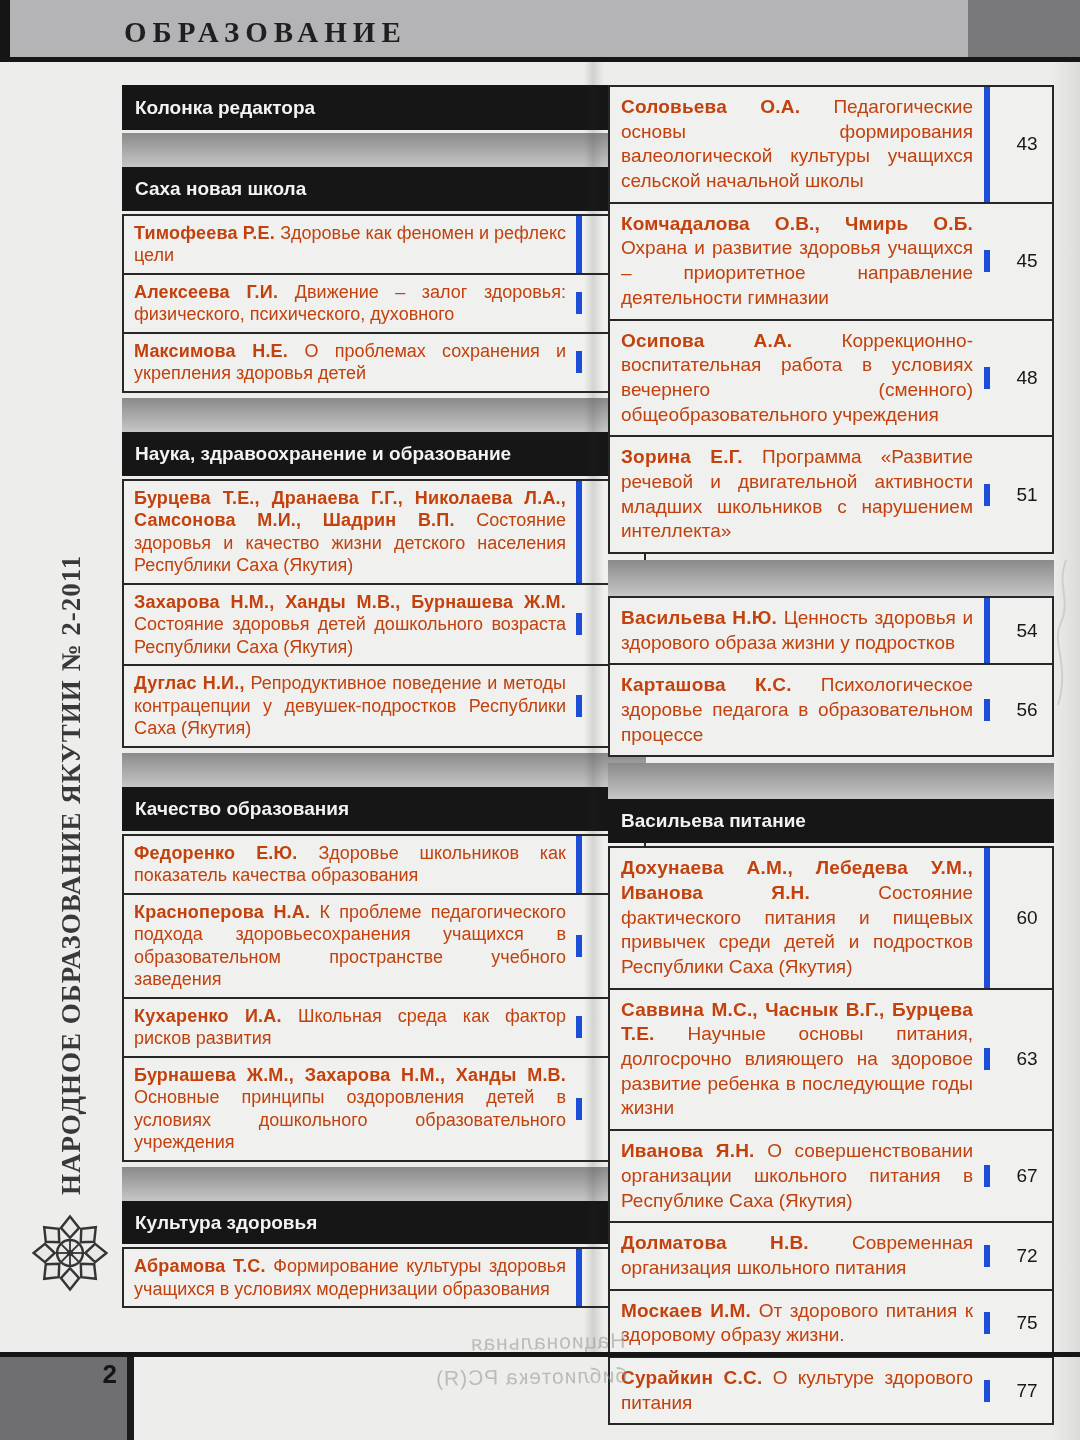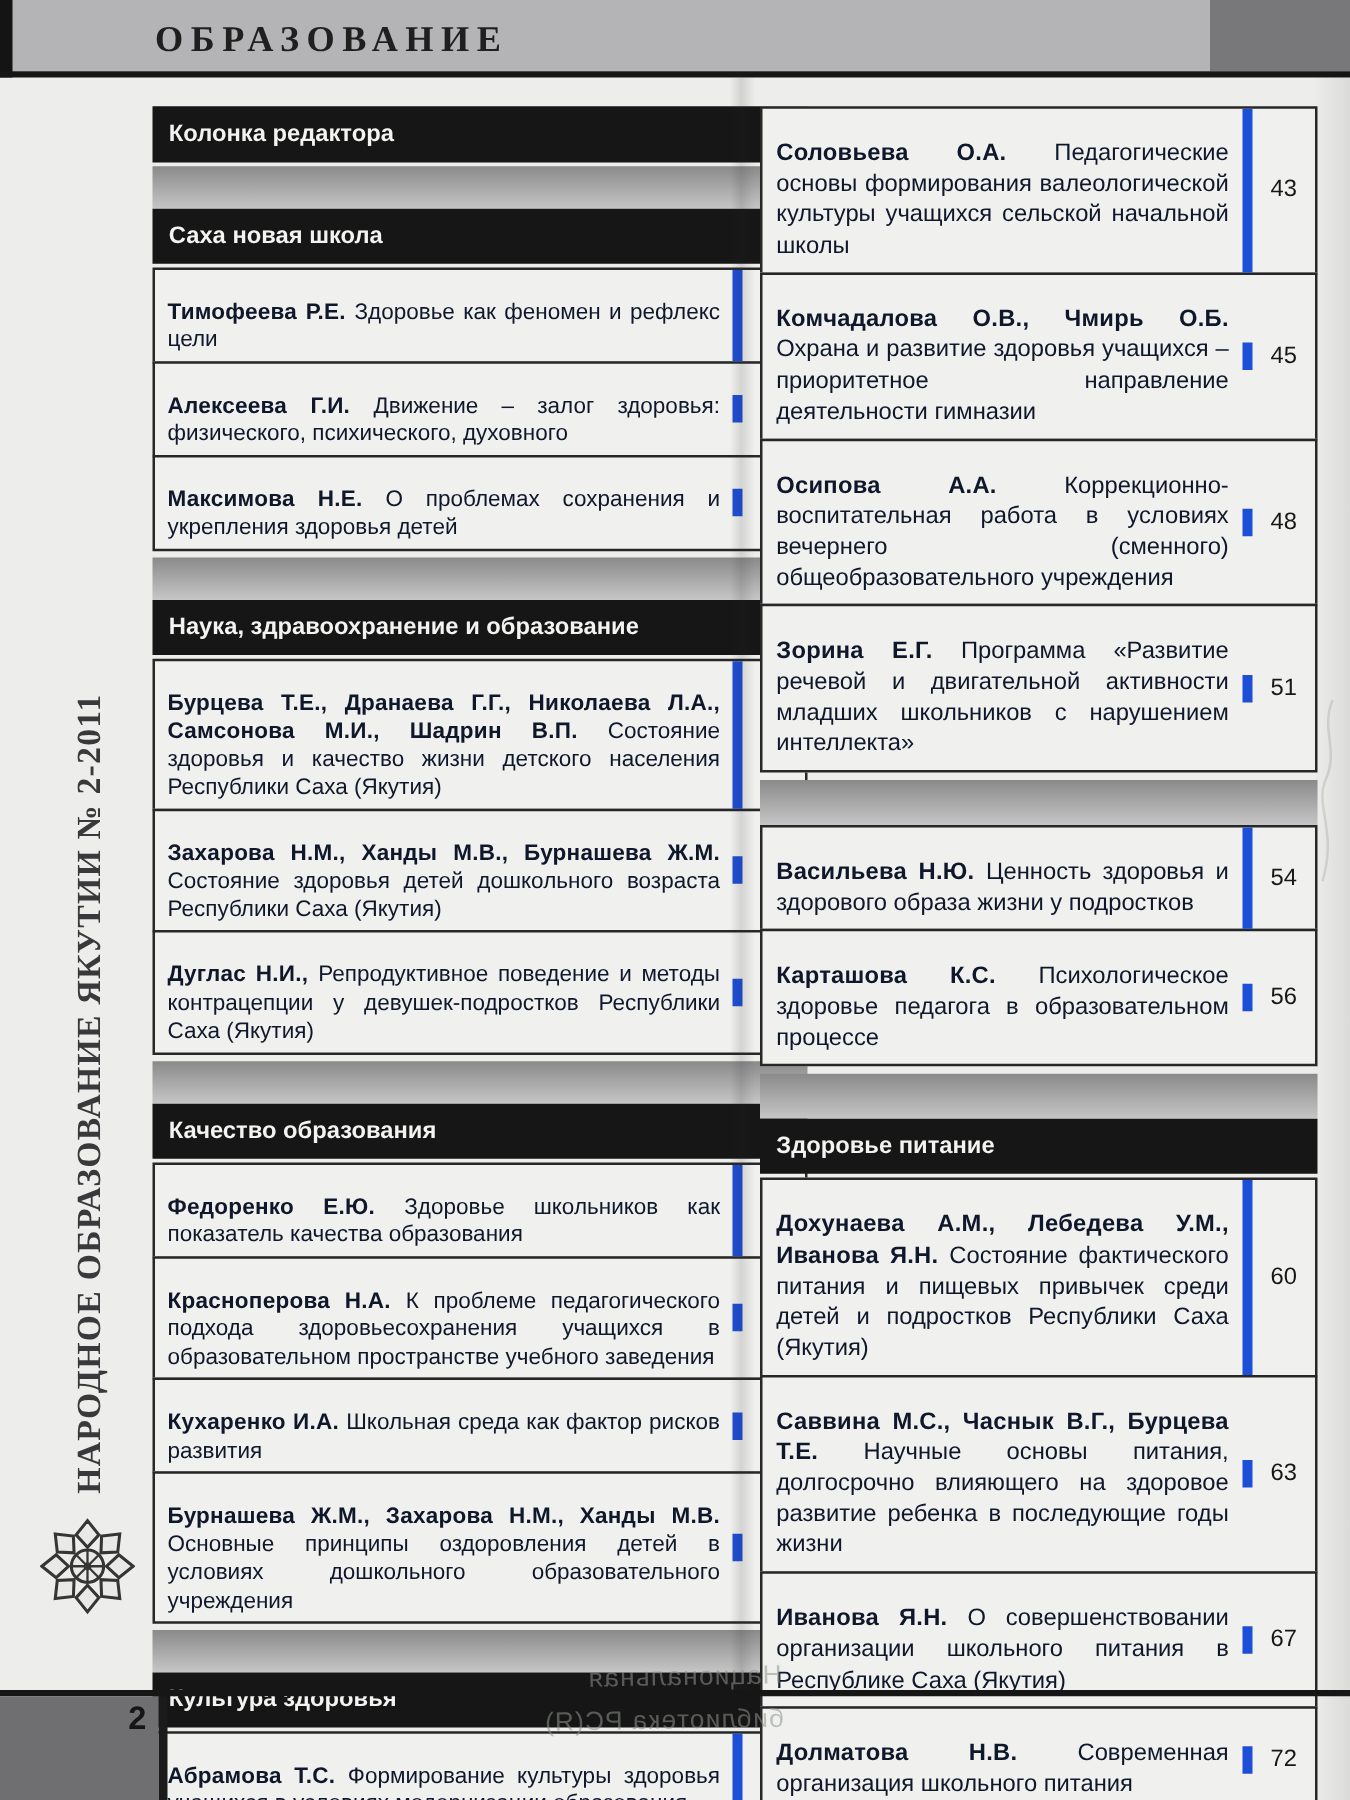--- a/index.html
+++ b/index.html
@@ -44,27 +44,27 @@
     background:linear-gradient(#8a8a8a,#c6c6c6);
   }
   .sec-header + .sec-spacer{margin-top:0;}
   .sec-spacer + .sec-header{margin-bottom:3px;}
   .entry{
     display:flex;border:2px solid #272727;background:#f0f0ee;
   }
   .entry + .entry{margin-top:-2px;align-items:center;}
   .entry-text{
     flex:1;padding:6px 10px;font-size:18px;line-height:1.25;
-    text-align:justify;color:#0f172a;margin-top:16px;
+    text-align:justify;color:#c2410c;
   }
   .entry-text b{letter-spacing:.2px;}
   .entry-page{
-    width:50px;border-left:8px solid #1d4ed8;
+    width:50px;border-left:6px solid #1d4ed8;
     display:flex;align-items:center;justify-content:center;
-    font-size:19px;color:#171717;
+    font-size:19px;color:#171717;padding-left:12px;
   }
   .col-right .entry-text{font-size:19px;line-height:1.3;padding:8px 11px;}
   .col-right .sec-spacer{height:36px;margin-top:6px;}
   
   .fold-shadow{
     position:absolute;left:584px;top:62px;width:20px;height:1290px;
     background:linear-gradient(90deg,rgba(0,0,0,0) 0%,rgba(40,40,40,.14) 45%,rgba(0,0,0,0) 100%);
     pointer-events:none;
   }
   .edge-shade{
@@ -216,21 +216,21 @@
     <div class="entry">
       <div class="entry-text"><b>Васильева Н.Ю. </b>Ценность здоровья и здорового образа жизни у подростков</div>
       <div class="entry-page">54</div>
     </div>
     <div class="entry">
       <div class="entry-text"><b>Карташова К.С. </b>Психологическое здоровье педагога в образовательном процессе</div>
       <div class="entry-page">56</div>
     </div>
     <div class="sec-spacer"></div>
     <div class="sec-header">
-      <span class="sec-label">Здоровье питание</span>
+      <span class="sec-label">Васильева питание</span>
     </div>
     <div class="entry">
       <div class="entry-text"><b>Дохунаева А.М., Лебедева У.М., Иванова Я.Н. </b>Состояние фактического питания и пищевых привычек среди детей и подростков Республики Саха (Якутия)</div>
       <div class="entry-page">60</div>
     </div>
     <div class="entry">
       <div class="entry-text"><b>Саввина М.С., Часнык В.Г., Бурцева Т.Е. </b>Научные основы питания, долгосрочно влияющего на здоровое развитие ребенка в последующие годы жизни</div>
       <div class="entry-page">63</div>
     </div>
     <div class="entry">

